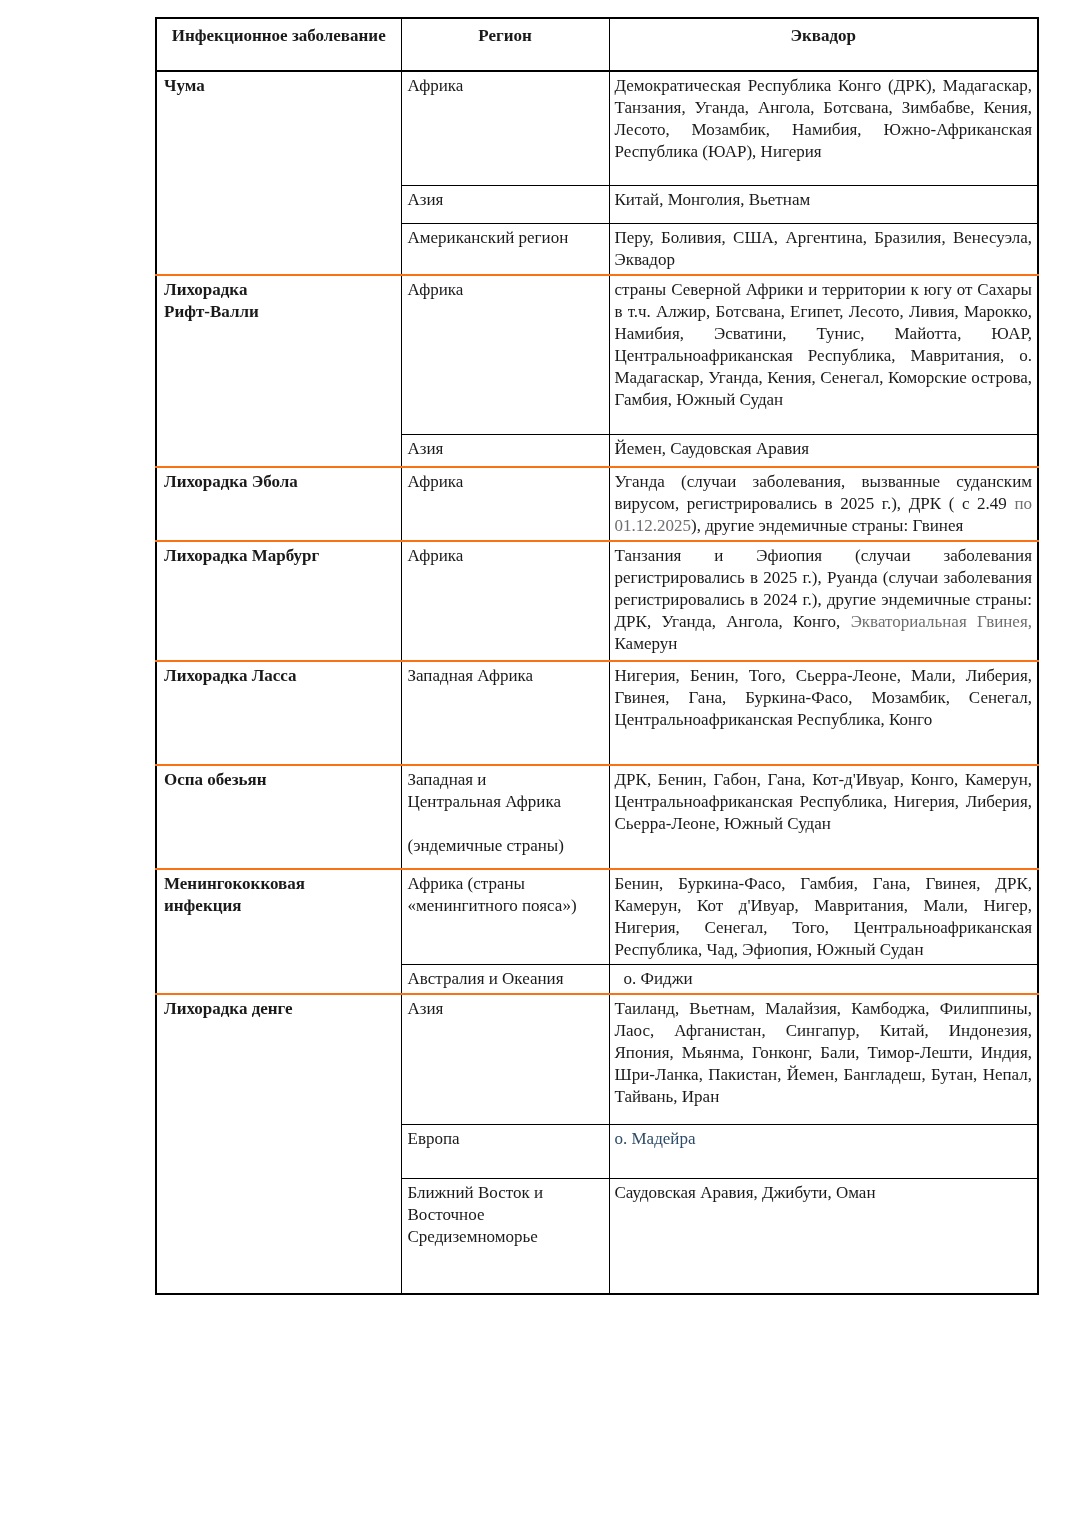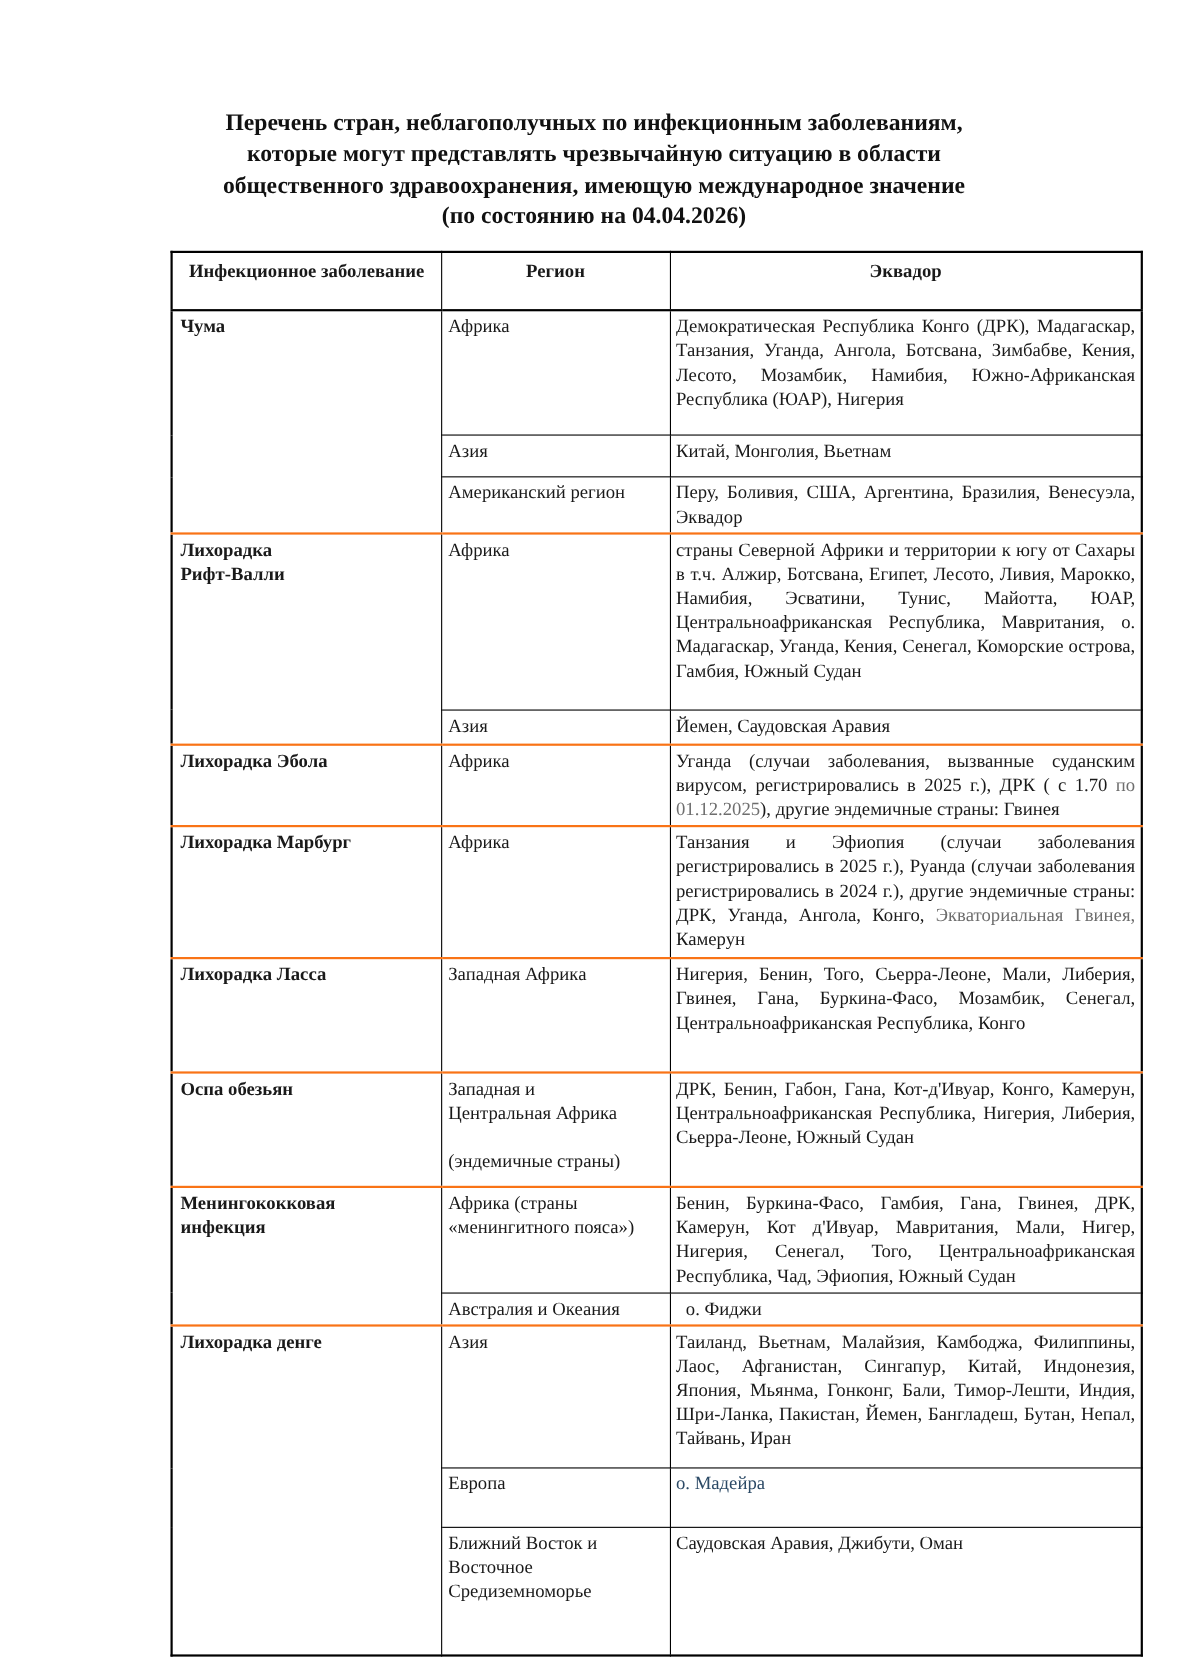--- a/index.html
+++ b/index.html
@@ -70,24 +70,20 @@
   td.pad-top-lg { }
   .muted { color: #6e6e6e; }
   .navy { color: #2c4a66; }
   td.indent-sm { padding-left: 14px; }
 </style>
 </head>
 <body>
 
 <div class="page">
 
-  <h1 class="title">Перечень стран, неблагополучных по инфекционным заболеваниям,
-которые могут представлять чрезвычайную ситуацию в области
-общественного здравоохранения, имеющую международное значение
-(по состоянию на 04.04.2026)</h1>
 
   <table class="doc-table">
     <colgroup>
       <col class="c1">
         <col class="c2">
         <col class="c3">
     </colgroup>
     <thead>
       <tr style="height:53px;">
         <th>Инфекционное заболевание</th>
@@ -118,21 +114,21 @@
         <td class="countries">страны Северной Африки и территории к югу от Сахары в т.ч. Алжир, Ботсвана, Египет, Лесото, Ливия, Марокко, Намибия, Эсватини, Тунис, Майотта, ЮАР, Центральноафриканская Республика, Мавритания, о. Мадагаскар, Уганда, Кения, Сенегал, Коморские острова, Гамбия, Южный Судан</td>
       </tr>
       <tr style="height:32px;">
         <td class="region">Азия</td>
         <td class="countries">Йемен, Саудовская Аравия</td>
       </tr>
 
       <tr class="group-start" style="height:68px;">
         <td class="disease">Лихорадка Эбола</td>
         <td class="region">Африка</td>
-        <td class="countries"><span>Уганда (случаи заболевания, вызванные суданским вирусом, регистрировались в 2025 г.), ДРК ( с 1.70 </span><span class="muted">по 01.12.2025</span><span>), другие эндемичные страны: Гвинея</span></td>
+        <td class="countries"><span>Уганда (случаи заболевания, вызванные суданским вирусом, регистрировались в 2025 г.), ДРК ( с 2.49 </span><span class="muted">по 01.12.2025</span><span>), другие эндемичные страны: Гвинея</span></td>
       </tr>
 
       <tr class="group-start" style="height:120px;">
         <td class="disease">Лихорадка Марбург</td>
         <td class="region">Африка</td>
         <td class="countries"><span>Танзания и Эфиопия (случаи заболевания регистрировались в 2025 г.), Руанда (случаи заболевания регистрировались в 2024 г.), другие эндемичные страны: ДРК, Уганда, Ангола, Конго, </span><span class="muted">Экваториальная Гвинея,</span><span> Камерун</span></td>
       </tr>
 
       <tr class="group-start" style="height:104px;">
         <td class="disease">Лихорадка Ласса</td>

